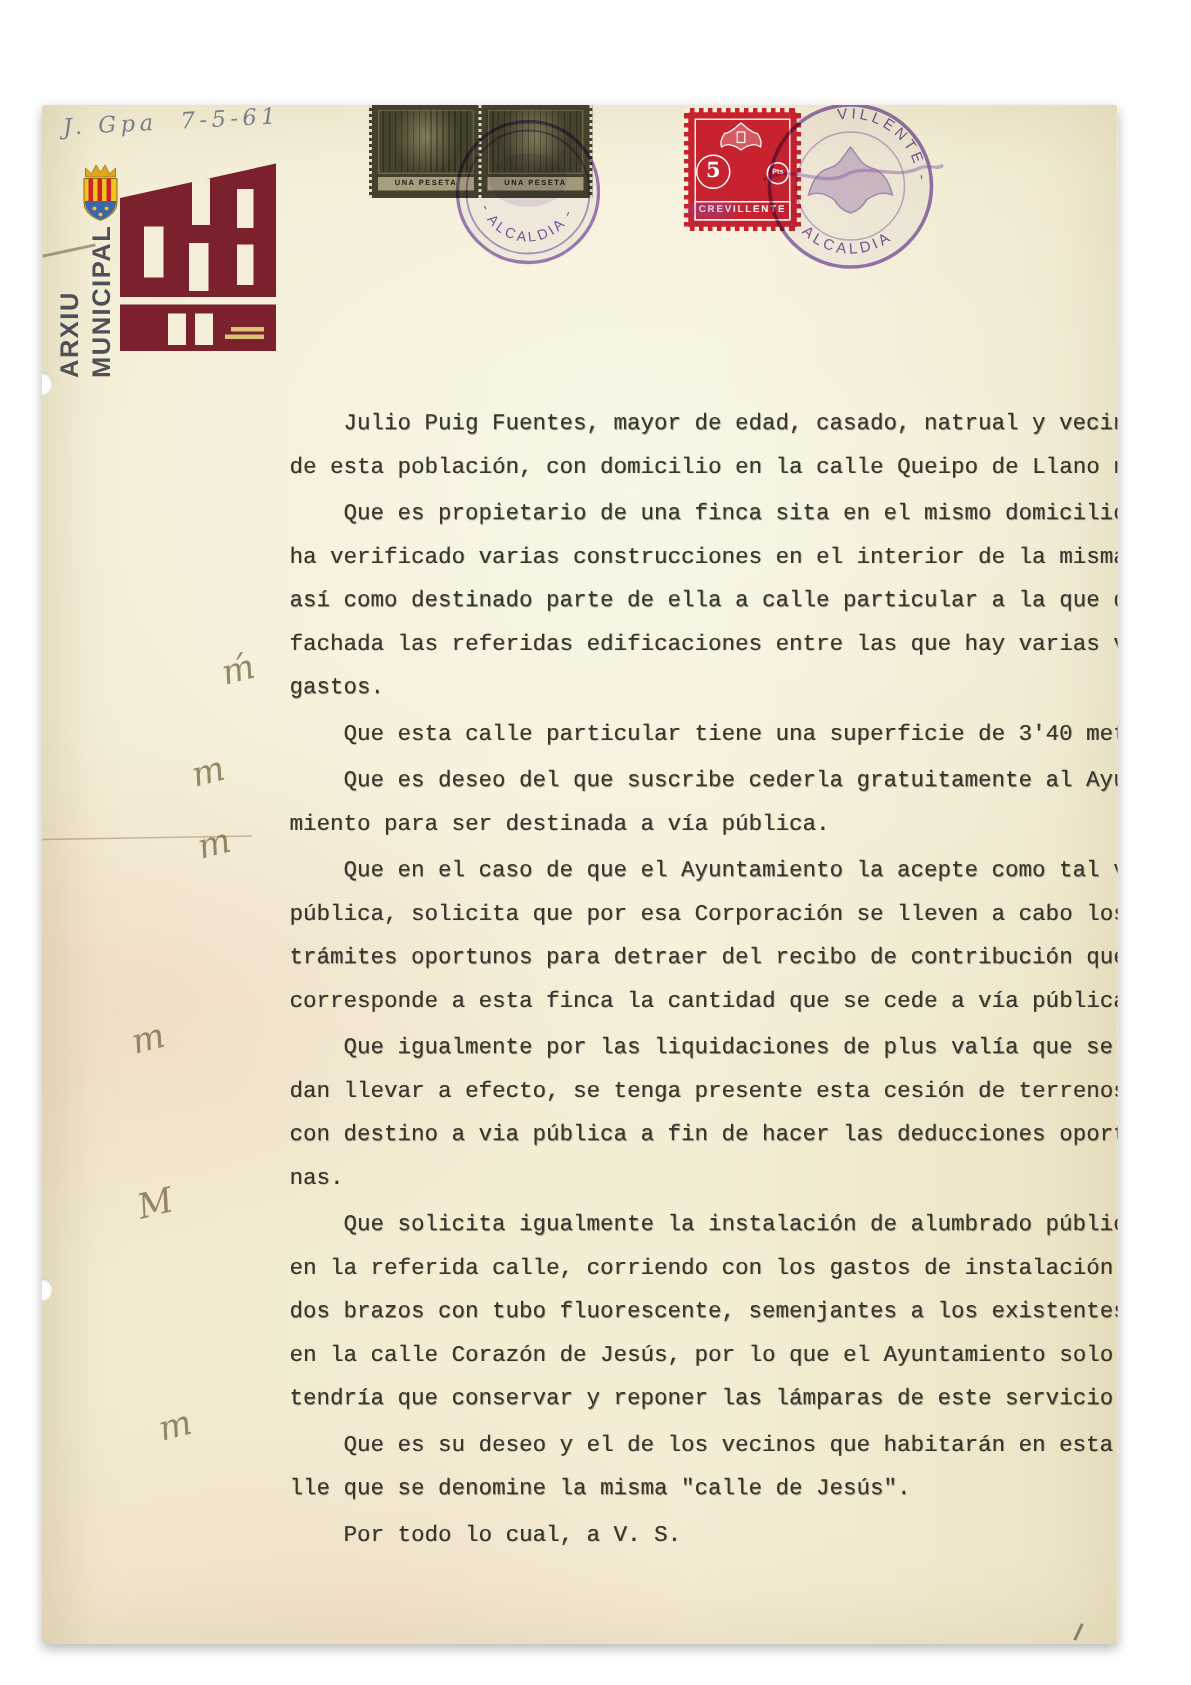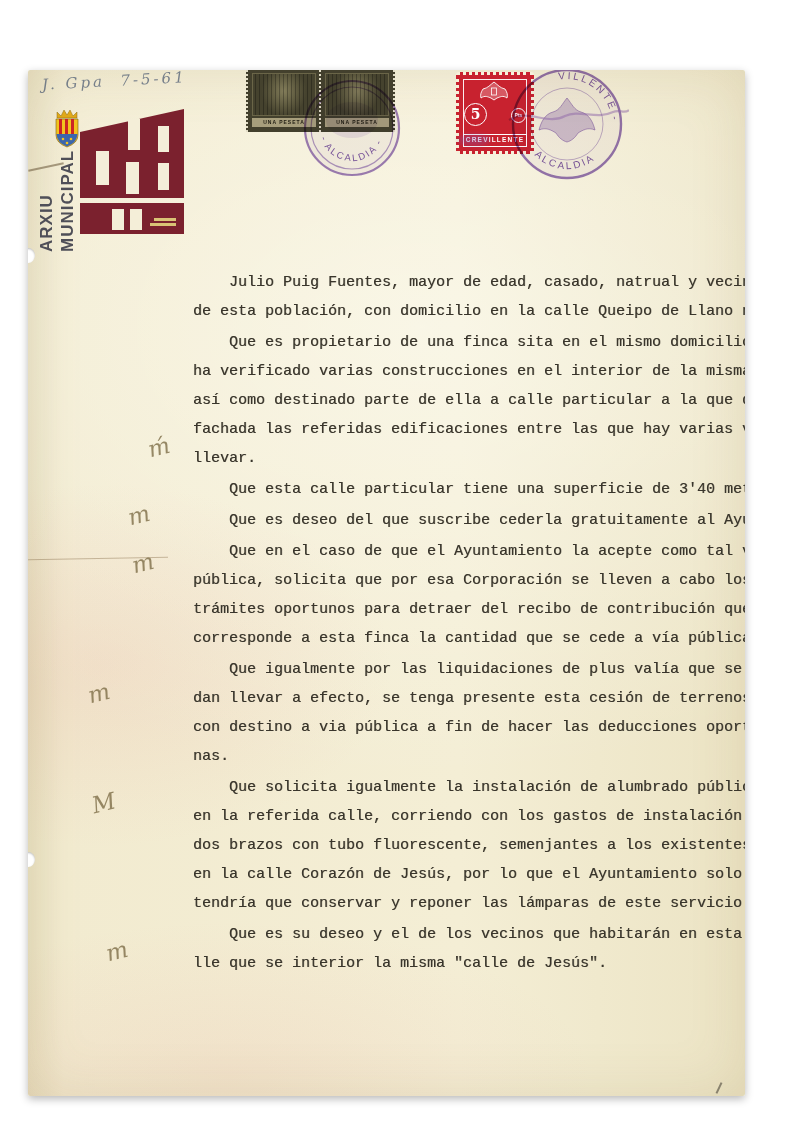--- a/index.html
+++ b/index.html
@@ -152,38 +152,40 @@
       <path d="M-58,-4 C-38,-16 -20,2 -2,-8 C12,-15 30,-4 46,-12 C52,-15 58,-10 62,-14" stroke="rgba(150,110,200,0.5)" stroke-width="2.2" fill="none"></path>
     </svg>
 
     <div id="doc-body">
         <div class="tl indent">Julio Puig Fuentes, mayor de edad, casado, natrual y vecino</div>
         <div class="tl flush">de esta población, con domicilio en la calle Queipo de Llano nº</div>
         <div class="tl indent">Que es propietario de una finca sita en el mismo domicilio, y</div>
         <div class="tl flush">ha verificado varias construcciones en el interior de la misma,</div>
         <div class="tl flush">así como destinado parte de ella a calle particular a la que dan</div>
         <div class="tl flush">fachada las referidas edificaciones entre las que hay varias vi-</div>
-        <div class="tl flush">llevar.</div>
+        <div class="tl flush">gastos.</div>
         <div class="tl indent">Que esta calle particular tiene una superficie de 3'40 metros</div>
         <div class="tl indent">Que es deseo del que suscribe cederla gratuitamente al Ayunta_</div>
+        <div class="tl flush">miento para ser destinada a vía pública.</div>
         <div class="tl indent">Que en el caso de que el Ayuntamiento la acepte como tal via</div>
         <div class="tl flush">pública, solicita que por esa Corporación se lleven a cabo los</div>
         <div class="tl flush">trámites oportunos para detraer del recibo de contribución que</div>
         <div class="tl flush">corresponde a esta finca la cantidad que se cede a vía pública.</div>
         <div class="tl indent">Que igualmente por las liquidaciones de plus valía que se pue_</div>
         <div class="tl flush">dan llevar a efecto, se tenga presente esta cesión de terrenos</div>
         <div class="tl flush">con destino a via pública a fin de hacer las deducciones oportu-</div>
         <div class="tl flush">nas.</div>
         <div class="tl indent">Que solicita igualmente la instalación de alumbrado público</div>
         <div class="tl flush">en la referida calle, corriendo con los gastos de instalación de</div>
         <div class="tl flush">dos brazos con tubo fluorescente, semenjantes a los existentes</div>
         <div class="tl flush">en la calle Corazón de Jesús, por lo que el Ayuntamiento solo  -</div>
         <div class="tl flush">tendría que conservar y reponer las lámparas de este servicio.</div>
         <div class="tl indent">Que es su deseo y el de los vecinos que habitarán en esta ca-</div>
-        <div class="tl flush">lle que se interior la misma "calle de Jesús".</div>
+        <div class="tl flush">lle que se denomine la misma "calle de Jesús".</div>
+        <div class="tl indent">Por todo lo cual, a V. S.</div>
       </div>
 
   <span class="pmark" style="left: 120px; top: 364px;">ḿ</span>
       <span class="pmark" style="left: 100px; top: 432px;">m</span>
       <span class="pmark" style="left: 104px; top: 480px;">m</span>
       <span class="pmark" style="left: 60px; top: 610px;">m</span>
       <span class="pmark" style="left: 64px; top: 720px;">M</span>
       <span class="pmark" style="left: 78px; top: 868px;">m</span>
     </div>
 </div>

